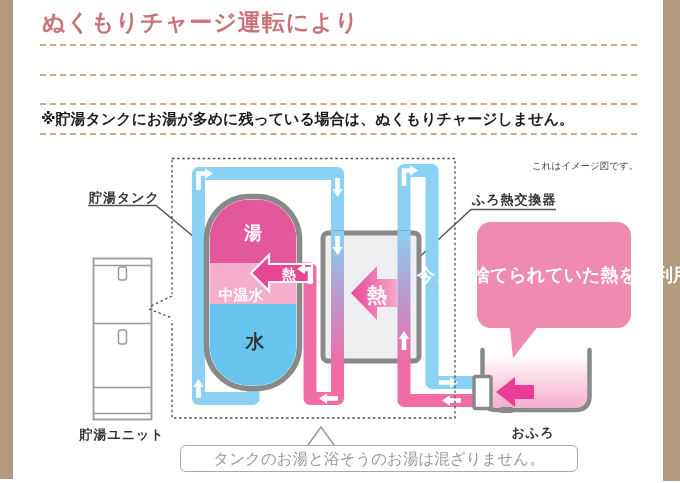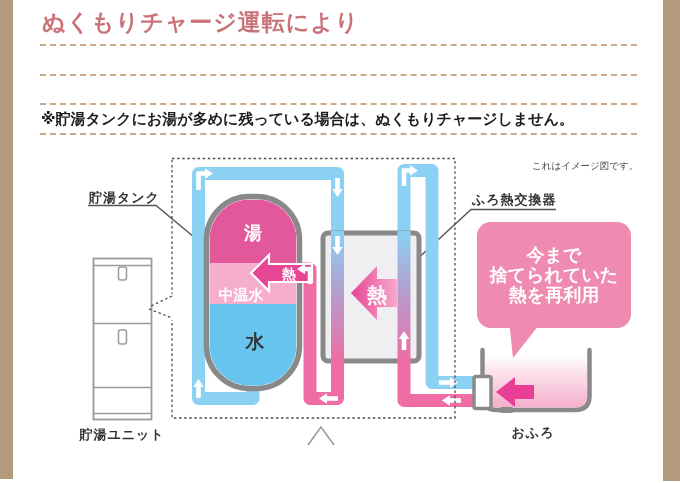--- a/index.html
+++ b/index.html
@@ -10,21 +10,21 @@
   .title{left:42px;top:7px;font-size:23px;font-weight:bold;color:#c97379;letter-spacing:1px;white-space:nowrap;}
   .dashline{left:40px;width:597px;border-top:2px dashed #c9ab8c;height:0;}
   .bodyline{left:41px;color:#1c1c1c;font-weight:bold;font-size:17px;white-space:nowrap;letter-spacing:0.5px;}
   .noteline{left:41px;color:#1c1c1c;font-weight:bold;font-size:15px;white-space:nowrap;}
   svg{position:absolute;left:0;top:0;}
   .svgtxt{font-family:"DejaVu Sans",sans-serif;}
   .lbl{font-size:13px;fill:#333;font-weight:bold;letter-spacing:1px;}
   .imgnote{font-size:9.5px;fill:#444;}
   .wtxt{fill:#fff;font-weight:bold;}
   .bubble{left:477px;top:222px;width:154px;height:106px;background:#ef8ab0;border-radius:14px;
-          display:flex;flex-direction:column;align-items:center;justify-content:center;
+          display:flex;flex-direction:row;align-items:center;justify-content:center;
           color:#fff;font-weight:bold;z-index:3;}
   .bubble .bl{font-size:18px;line-height:20px;white-space:nowrap;}
   .bubble .blBig{font-size:22px;line-height:26px;white-space:nowrap;}
   .bottomnote{left:180px;top:445px;width:398px;height:27px;border:1.5px solid #a8a8a8;border-radius:6px;
               background:#fff;color:#999;font-size:15.5px;line-height:27px;text-align:center;
               white-space:nowrap;box-sizing:border-box;}
 </style>
 </head>
 <body>
 
@@ -148,14 +148,15 @@
     <text class="svgtxt wtxt" x="289" y="279" font-size="14" text-anchor="middle">熱</text>
     <text class="svgtxt wtxt" x="377" y="302" font-size="20" text-anchor="middle">熱</text>
   </svg>
 
   <div class="abs bubble">
     <div class="bl">今まで</div>
     <div class="bl">捨てられていた</div>
     <div class="bl">熱を再利用</div>
   </div>
 
+  <div class="abs bottomnote">タンクのお湯と浴そうのお湯は混ざりません。</div>
 
 </div>
 
 </body></html>

